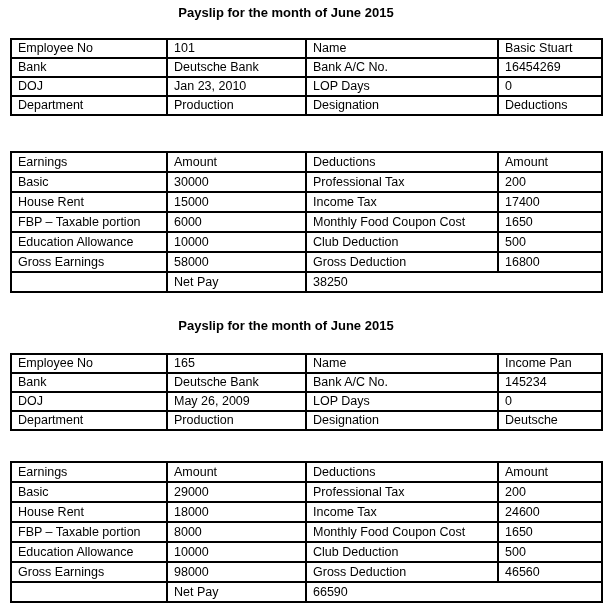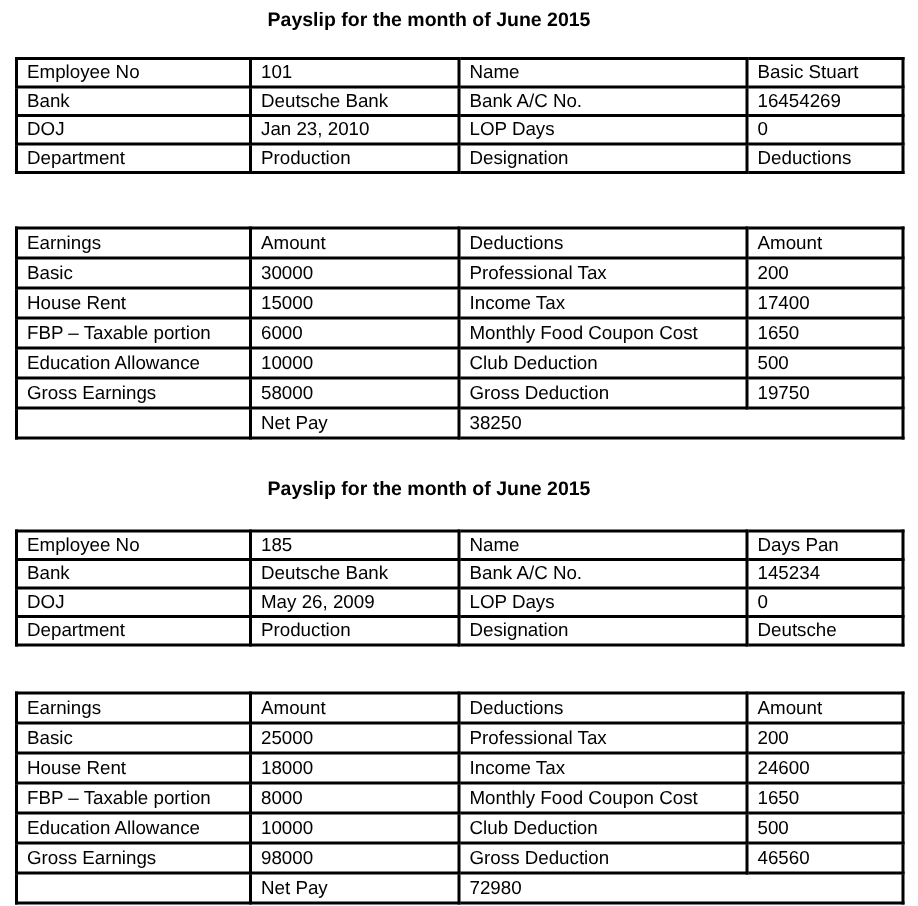--- a/index.html
+++ b/index.html
@@ -134,21 +134,21 @@
         <tr>
           <td>Education Allowance</td>
           <td class="num">10000</td>
           <td>Club Deduction</td>
           <td class="num">500</td>
         </tr>
         <tr>
           <td class="b">Gross Earnings</td>
           <td class="b num">58000</td>
           <td class="b">Gross Deduction</td>
-          <td class="b num">19750</td>
+          <td class="b num">16800</td>
         </tr>
         <tr>
           <td></td>
           <td class="b num">Net Pay</td>
           <td class="b num" colspan="2">38250</td>
         </tr>
       </tbody>
     </table>
   </section>
 
@@ -158,23 +158,23 @@
     <table class="pay-table info-table-2">
       <colgroup>
           <col class="c1">
           <col class="c2">
           <col class="c3">
           <col class="c4">
         </colgroup>
       <tbody>
         <tr>
           <td class="b">Employee No</td>
-          <td>185</td>
+          <td>165</td>
           <td class="b">Name</td>
-          <td>Days Pan</td>
+          <td>Income Pan</td>
         </tr>
         <tr>
           <td class="b">Bank</td>
           <td>Deutsche Bank</td>
           <td class="b">Bank A/C No.</td>
           <td>145234</td>
         </tr>
         <tr>
           <td class="b">DOJ</td>
           <td>May 26, 2009</td>
@@ -199,21 +199,21 @@
         </colgroup>
       <tbody>
         <tr>
           <td class="b">Earnings</td>
           <td class="b">Amount</td>
           <td class="b">Deductions</td>
           <td class="b">Amount</td>
         </tr>
         <tr>
           <td>Basic</td>
-          <td class="num">25000</td>
+          <td class="num">29000</td>
           <td>Professional Tax</td>
           <td class="num">200</td>
         </tr>
         <tr>
           <td>House Rent</td>
           <td class="num">18000</td>
           <td>Income Tax</td>
           <td class="num">24600</td>
         </tr>
         <tr>
@@ -230,19 +230,19 @@
         </tr>
         <tr>
           <td class="b">Gross Earnings</td>
           <td class="b num">98000</td>
           <td class="b">Gross Deduction</td>
           <td class="b num">46560</td>
         </tr>
         <tr>
           <td></td>
           <td class="b num">Net Pay</td>
-          <td class="b num" colspan="2">72980</td>
+          <td class="b num" colspan="2">66590</td>
         </tr>
       </tbody>
     </table>
   </section>
 
 </div>
 
 </body></html>

